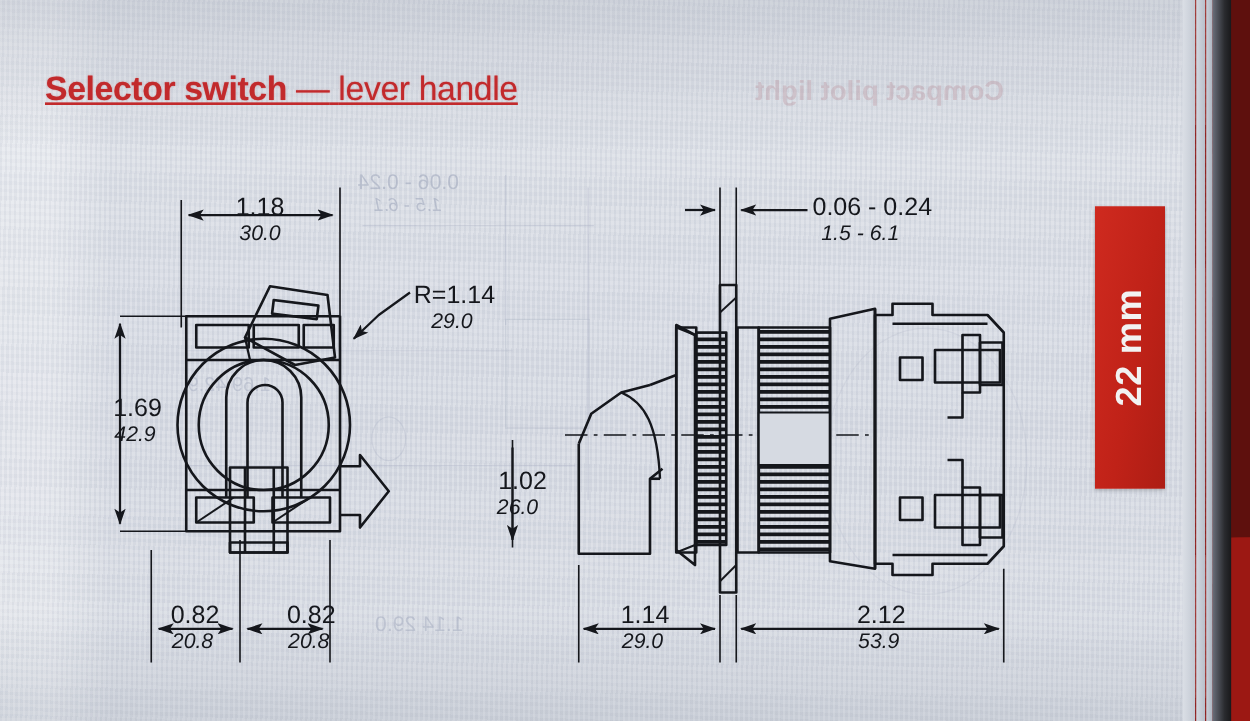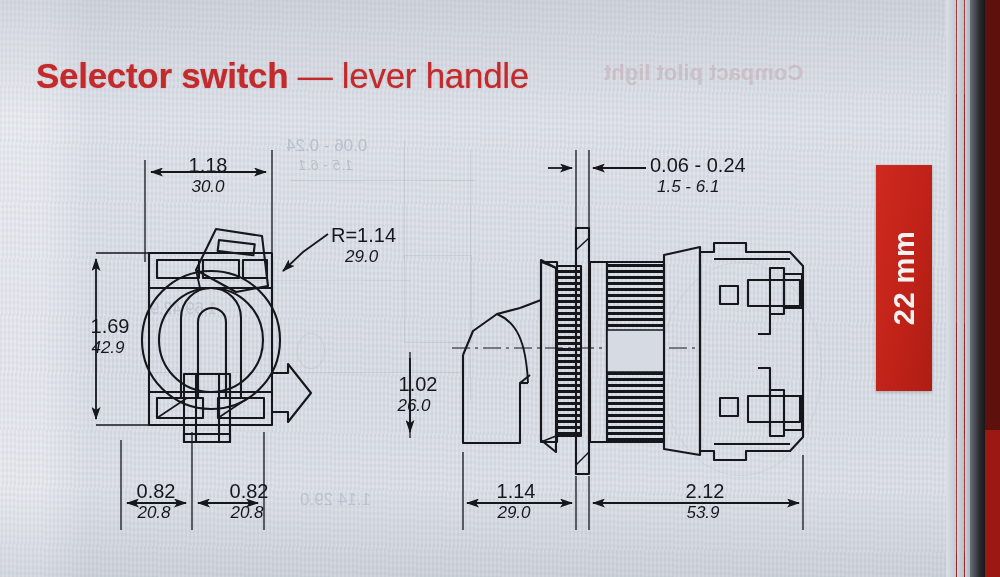--- a/index.html
+++ b/index.html
@@ -44,23 +44,24 @@
   .e3{right:30px;width:5px;background:linear-gradient(90deg,#c9cfd8,#aeb6c2);}
   .edge-dark{position:absolute;top:0;right:14px;width:16px;height:577px;
     background:linear-gradient(90deg,#6a6f7a,#2a2b2f 60%,#151517);}
   .edge-bg{position:absolute;top:0;right:0;width:15px;height:577px;
     background:linear-gradient(90deg,#5d100e,#8d1512 40%,#a01a16);}
   .edge-bg-strip{position:absolute;right:0;width:15px;background:#7d1210;}
 
   
   .title{
     position:absolute;left:36px;top:56px;
-    font-size:35px;letter-spacing:-.3px;white-space:nowrap;
+    font-size:27px;letter-spacing:-.3px;white-space:nowrap;
     color:#c22a2c;
     text-shadow:0 0 1.2px rgba(194,42,44,.55);
+    text-decoration:underline;
   }
   .title b{font-weight:bold;}
   .title span.reg{font-weight:normal;}
 
   
   .ghost{
     position:absolute;color:#b99aa6;opacity:.34;
     transform:scaleX(-1);white-space:nowrap;pointer-events:none;
     filter:blur(.6px);
   }

